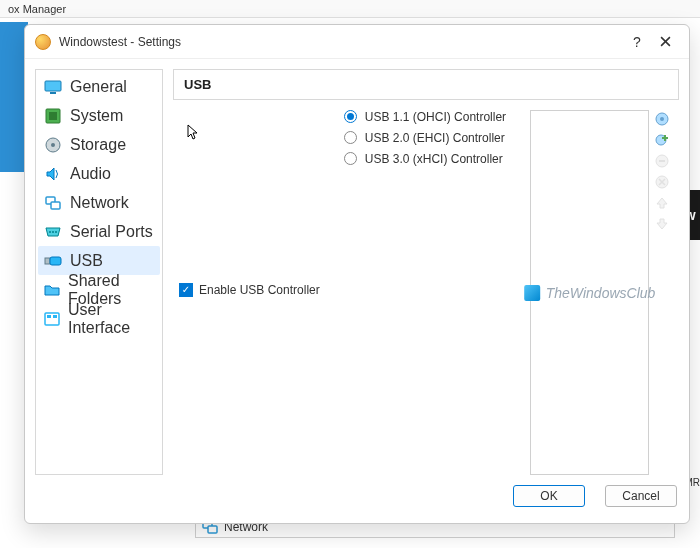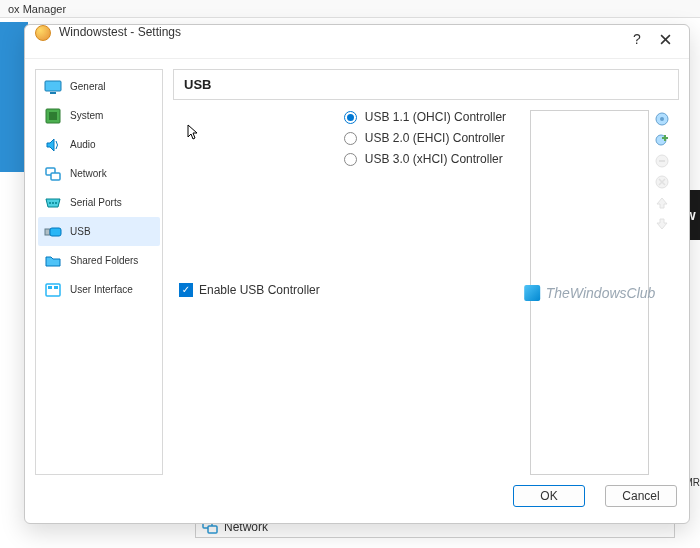--- a/index.html
+++ b/index.html
@@ -82,20 +82,21 @@
       background: #fff;
       border: 1px solid #c8c8c8;
       border-radius: 6px;
       box-shadow: 0 8px 24px rgba(0,0,0,0.15);
       display: flex;
       flex-direction: column;
     }
     .titlebar {
       height: 34px;
       display: flex;
+      align-items: center;
       padding: 0 10px;
       border-bottom: 1px solid #eee;
     }
     .titlebar .app-icon {
       width: 16px; height: 16px;
       border-radius: 50%;
       background: radial-gradient(circle at 30% 30%, #ffd966, #e69138);
       border: 1px solid #d68a1e;
       margin-right: 8px;
     }
@@ -120,21 +121,21 @@
       border: 1px solid #d8d8d8;
       background: #fff;
       padding: 2px;
     }
     .sidebar-item {
       display: flex;
       align-items: center;
       height: 29px;
       padding: 0 6px;
       cursor: pointer;
-      font-size: 10px;
+      font-size: 16px;
       color: #333;
       border-radius: 2px;
     }
     .sidebar-item.selected {
       background: #e1efff;
     }
     .sidebar-item .icon {
       width: 18px; height: 18px;
       margin-right: 8px;
       display: flex; align-items: center; justify-content: center;
@@ -187,21 +188,21 @@
       position: absolute;
       left: 8px;
       top: 14px;
       pointer-events: none;
     }
     .cursor svg { width: 14px; height: 18px; }
 
     .radio-group { margin-left: 24px; }
     .radio-row {
       display: flex;
-      align-items: center;
+      align-items: flex-start;
       font-size: 12px;
       color: #333;
       margin-bottom: 7px;
       cursor: pointer;
     }
     .radio {
       width: 13px; height: 13px;
       border-radius: 50%;
       border: 1.5px solid #888;
       margin-right: 8px;
@@ -347,20 +348,29 @@
         <span>General</span>
       </div>
       <div class="sidebar-item">
         <span class="icon">
             <svg width="16" height="16" viewBox="0 0 16 16">
               <rect x="1" y="1" width="14" height="14" rx="1" fill="#4caf50" stroke="#2e7d32"></rect>
               <rect x="4" y="4" width="8" height="8" fill="#2e7d32"></rect>
             </svg>
           </span>
         <span>System</span>
+      </div>
+      <div class="sidebar-item">
+        <span class="icon">
+            <svg width="16" height="16" viewBox="0 0 16 16">
+              <circle cx="8" cy="8" r="7" fill="#cfd8dc" stroke="#607d8b"></circle>
+              <circle cx="8" cy="8" r="2" fill="#607d8b"></circle>
+            </svg>
+          </span>
+        <span>Storage</span>
       </div>
       <div class="sidebar-item">
         <span class="icon">
             <svg width="16" height="16" viewBox="0 0 16 16">
               <path d="M2 6 h3 l4 -4 v12 l-4 -4 h-3 z" fill="#29b6f6" stroke="#0277bd"></path>
               <path d="M11 4 q3 4 0 8" fill="none" stroke="#0277bd"></path>
             </svg>
           </span>
         <span>Audio</span>
       </div>

